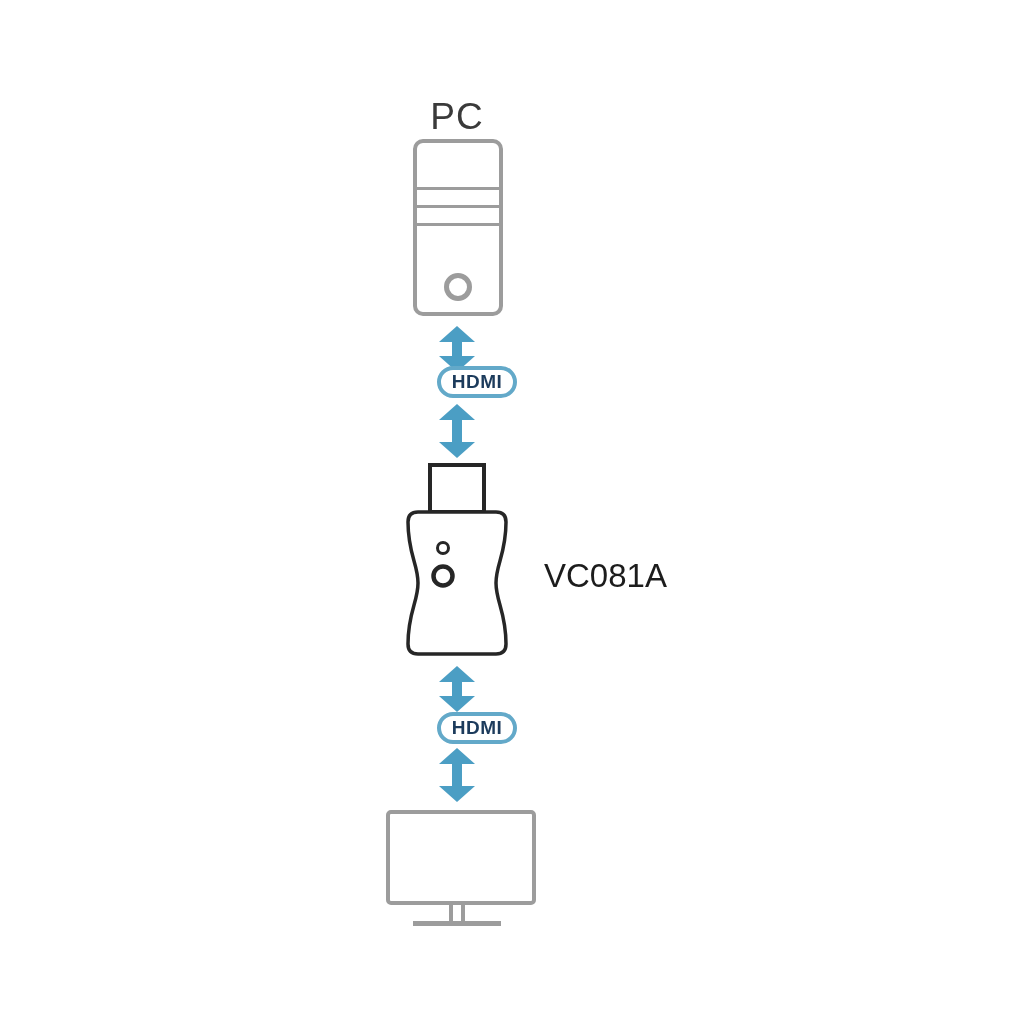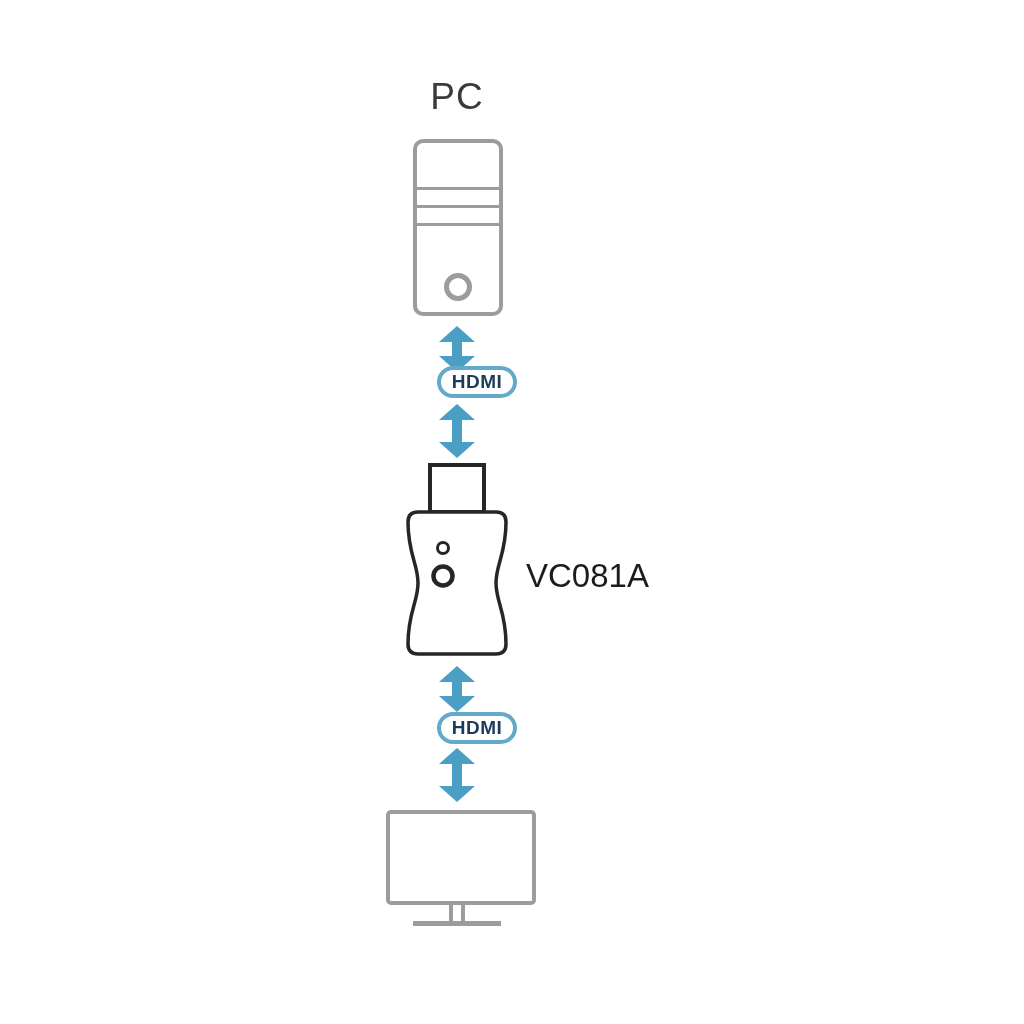--- a/index.html
+++ b/index.html
@@ -15,21 +15,21 @@
     position:relative;
     width:1024px;height:1024px;
     background:#ffffff;
     font-family:"Liberation Sans","DejaVu Sans",sans-serif;
     overflow:hidden;
   }
   .abs{position:absolute;}
 
   
   .pc-label{
-    left:382px;top:76px;width:150px;
+    left:382px;top:96px;width:150px;
     text-align:center;
     font-size:37px;color:var(--label-color);
     font-weight:400;letter-spacing:1px;
   }
 
   
   .pc-tower{
     left:413px;top:139px;width:90px;height:177px;
     border:4px solid var(--outline-gray);
     border-radius:10px;
@@ -79,21 +79,21 @@
   
   .hdmi-connector{
     left:428px;top:463px;width:58px;height:51px;
     border:4px solid var(--device-outline);
     box-sizing:border-box;
     background:#fff;
   }
   .device-body{left:406px;top:510px;width:102px;height:146px;}
   .device-body svg{display:block;}
   .device-label{
-    left:526px;top:557px;
+    left:544px;top:557px;
     font-size:33px;color:#1c1c1c;
     font-weight:400;
   }
 
   
   .monitor{
     left:386px;top:810px;width:150px;height:95px;
     border:4px solid var(--outline-gray);
     border-radius:5px;
     box-sizing:border-box;

